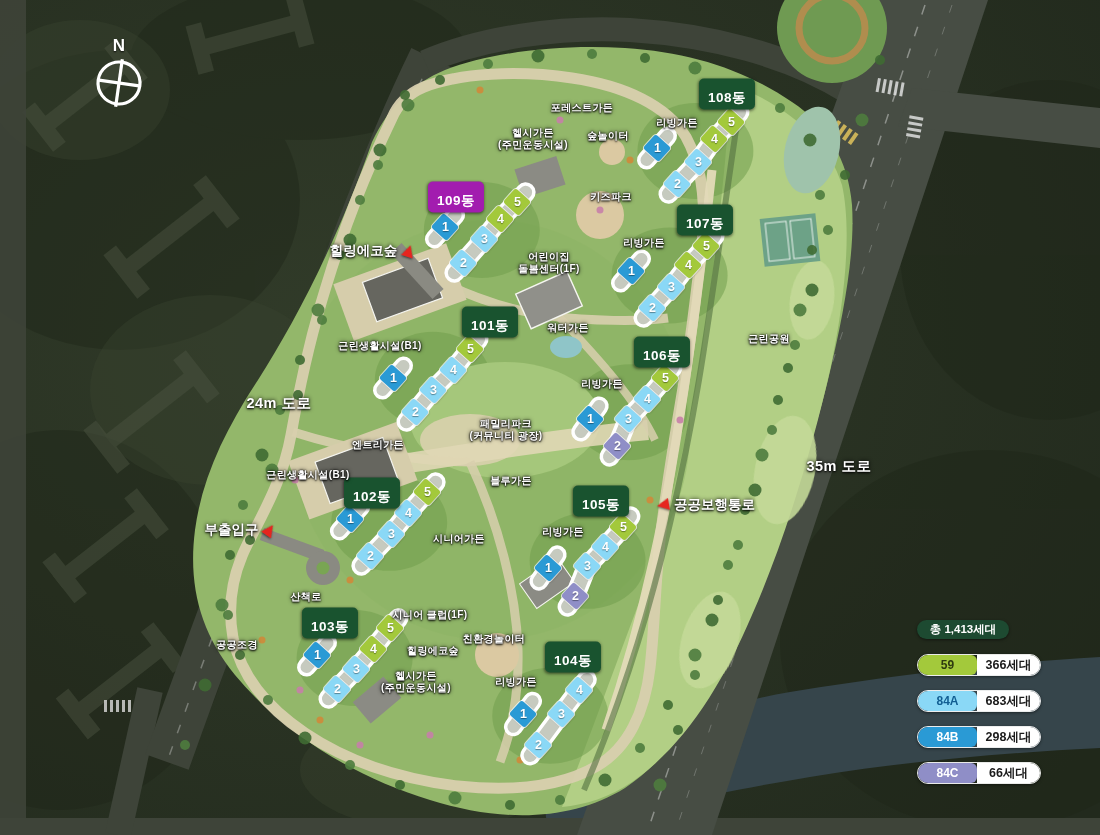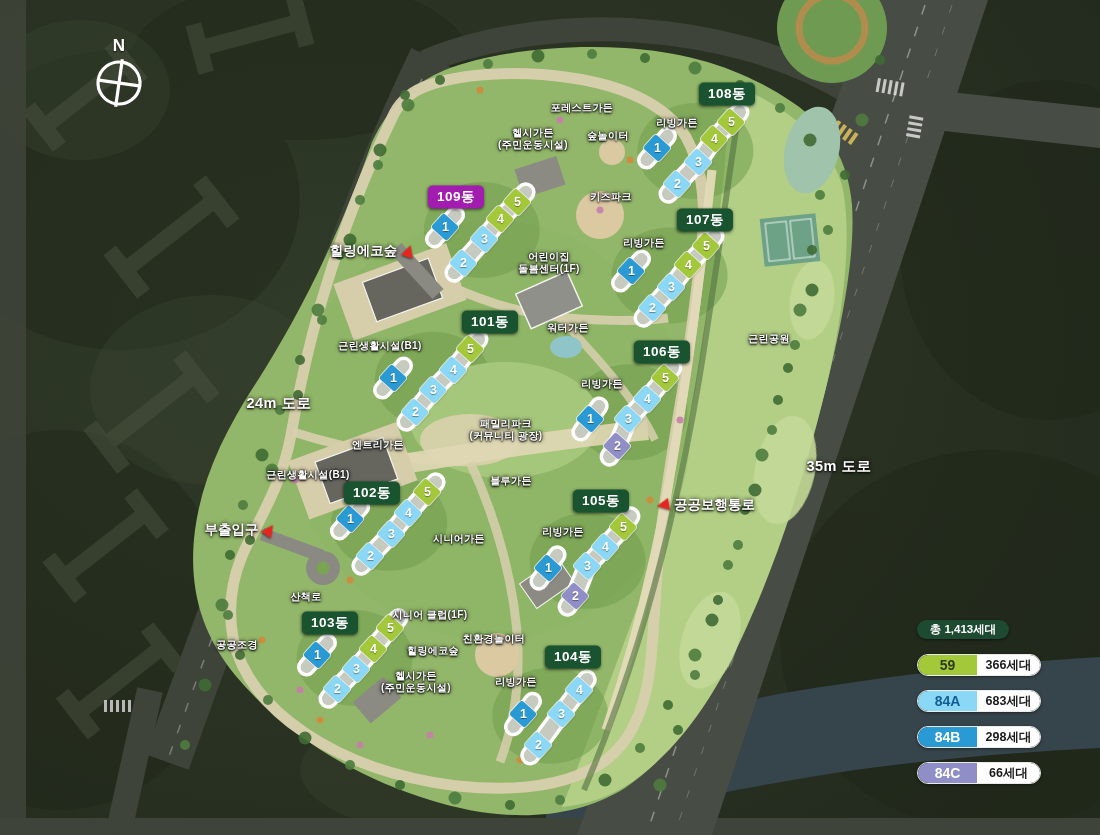--- a/index.html
+++ b/index.html
@@ -9,21 +9,21 @@
   #bg-svg,#bars-svg{position:absolute;left:0;top:0;}
   #bars-svg{z-index:2;}
   #overlay{position:absolute;left:0;top:0;width:1100px;height:835px;z-index:3;}
   .chip{position:absolute;width:19px;height:21px;border-radius:3px;
     transform:translate(-50%,-50%) rotate(-48deg);
     box-shadow:0 0 0 1px rgba(255,255,255,.7),0 1px 2px rgba(0,0,0,.35);
     display:flex;align-items:center;justify-content:center;}
   .chip span{display:block;transform:rotate(48deg);color:#fff;font-weight:bold;
     font-size:12.5px;text-shadow:0 1px 1px rgba(0,0,0,.4);}
   .bbadge{position:absolute;transform:translate(-50%,-50%);color:#fff;
-    font-size:13.5px;font-weight:bold;padding:2px 9px 3px;border-radius:5px;
+    font-size:13.5px;font-weight:bold;padding:10px 9px 3px;border-radius:5px;
     white-space:nowrap;box-shadow:0 1px 3px rgba(0,0,0,.5);letter-spacing:.5px;}
   .mlabel{position:absolute;transform:translate(-50%,-50%);color:#fff;
     font-size:10px;font-weight:bold;white-space:pre-line;text-align:center;
     line-height:1.2;letter-spacing:.4px;
     text-shadow:0 1px 2px #000,0 0 4px rgba(0,0,0,.95),0 0 2px #000;}
   .rlabel{position:absolute;transform:translate(-50%,-50%);color:#fff;
     font-size:14.5px;font-weight:bold;white-space:nowrap;letter-spacing:.5px;
     text-shadow:0 1px 2px #000,0 0 4px rgba(0,0,0,.95);}
   .entrance{position:absolute;transform:translate(-50%,-50%);display:flex;
     align-items:center;gap:5px;color:#fff;font-size:13.5px;font-weight:bold;
@@ -33,21 +33,21 @@
     border-bottom:12px solid #e6251f;}
   .tri.left{border-top:6px solid transparent;border-bottom:6px solid transparent;
     border-right:12px solid #e6251f;}
   #legend{position:absolute;left:917px;top:620px;width:128px;z-index:4;}
   #legend-total{width:92px;height:19px;line-height:19px;text-align:center;
     color:#fff;font-size:11.5px;font-weight:bold;border-radius:10px;
     margin-bottom:15px;box-shadow:0 1px 3px rgba(0,0,0,.5);}
   .lrow{display:flex;width:124px;height:22px;border-radius:11px;overflow:hidden;
     margin-bottom:14px;border:1px solid rgba(255,255,255,.9);box-sizing:border-box;
     box-shadow:0 1px 3px rgba(0,0,0,.45);font-weight:bold;}
-  .lseg{width:59px;display:flex;align-items:center;justify-content:center;font-size:14px;}
+  .lseg{width:59px;display:flex;align-items:center;justify-content:center;font-size:12px;border-radius:6px;}
   .lval{flex:1;background:#fff;color:#1b1b1b;display:flex;align-items:center;
     justify-content:center;font-size:12.5px;}
   #compass{position:absolute;left:92px;top:36px;width:54px;text-align:center;
     color:#fff;z-index:4;}
   #compass .n{font-size:17px;font-weight:bold;display:block;margin-bottom:1px;
     text-shadow:0 1px 2px rgba(0,0,0,.8);}
 </style>
 </head>
 <body>
 

